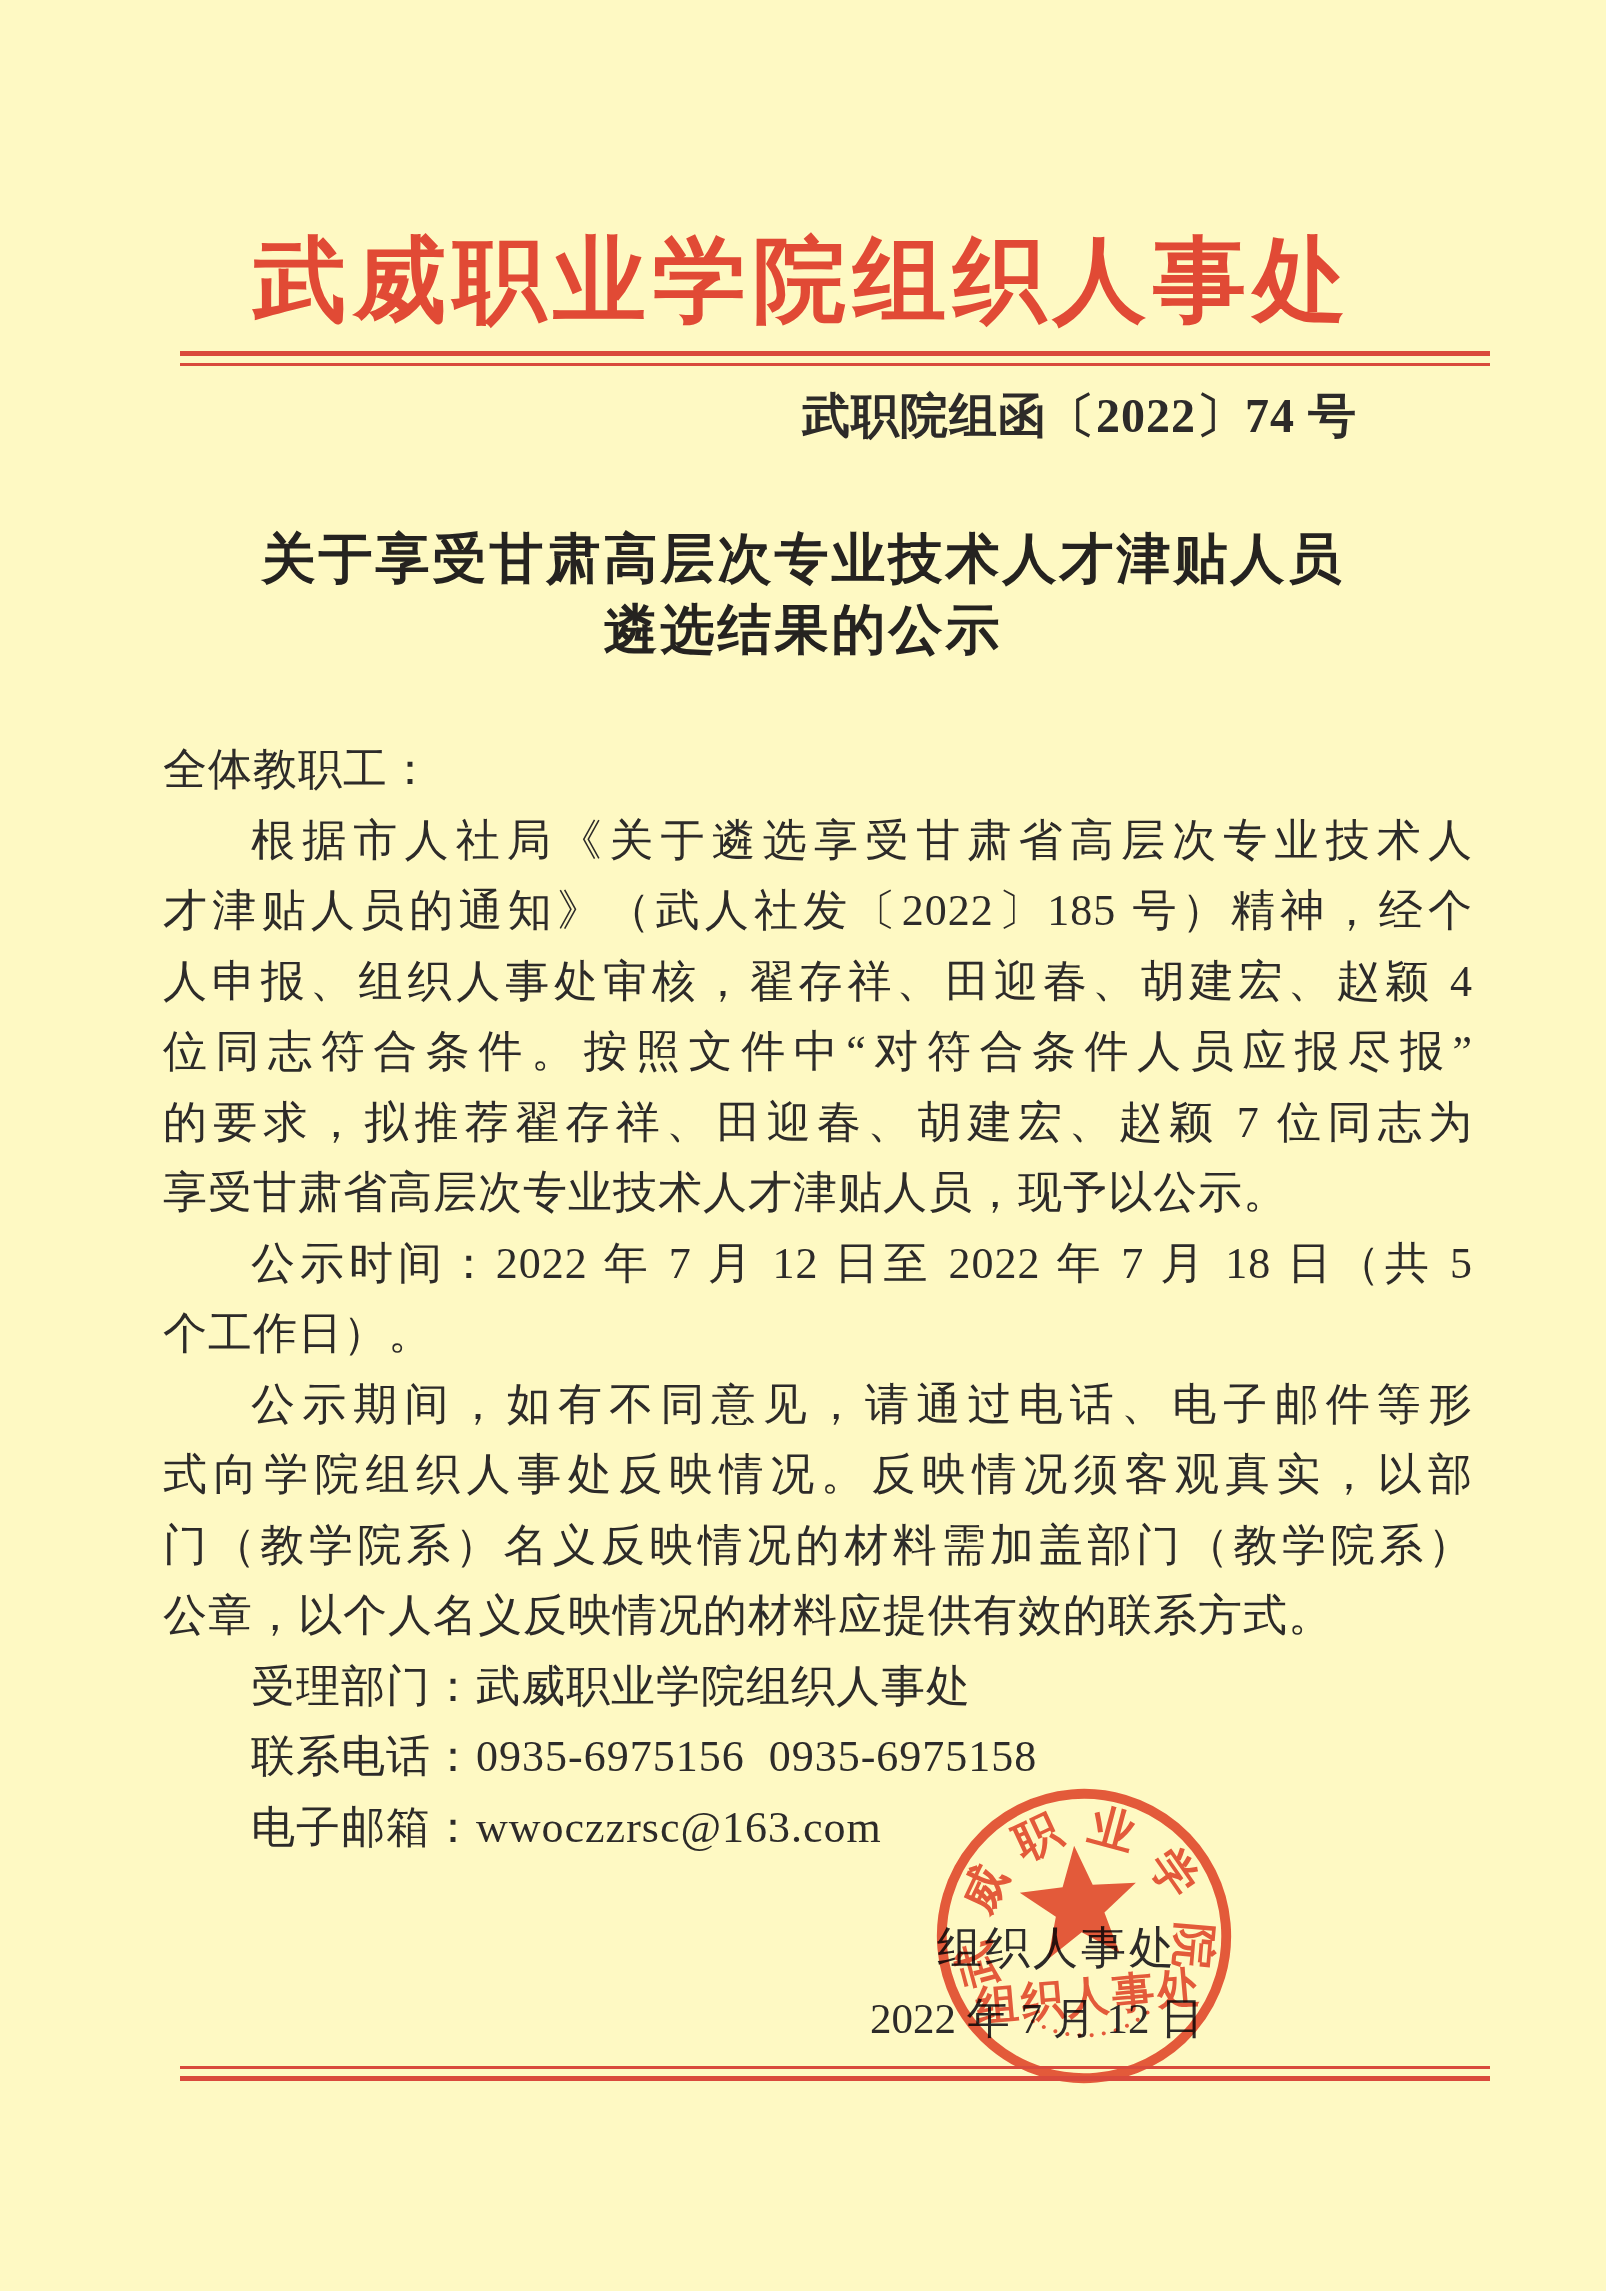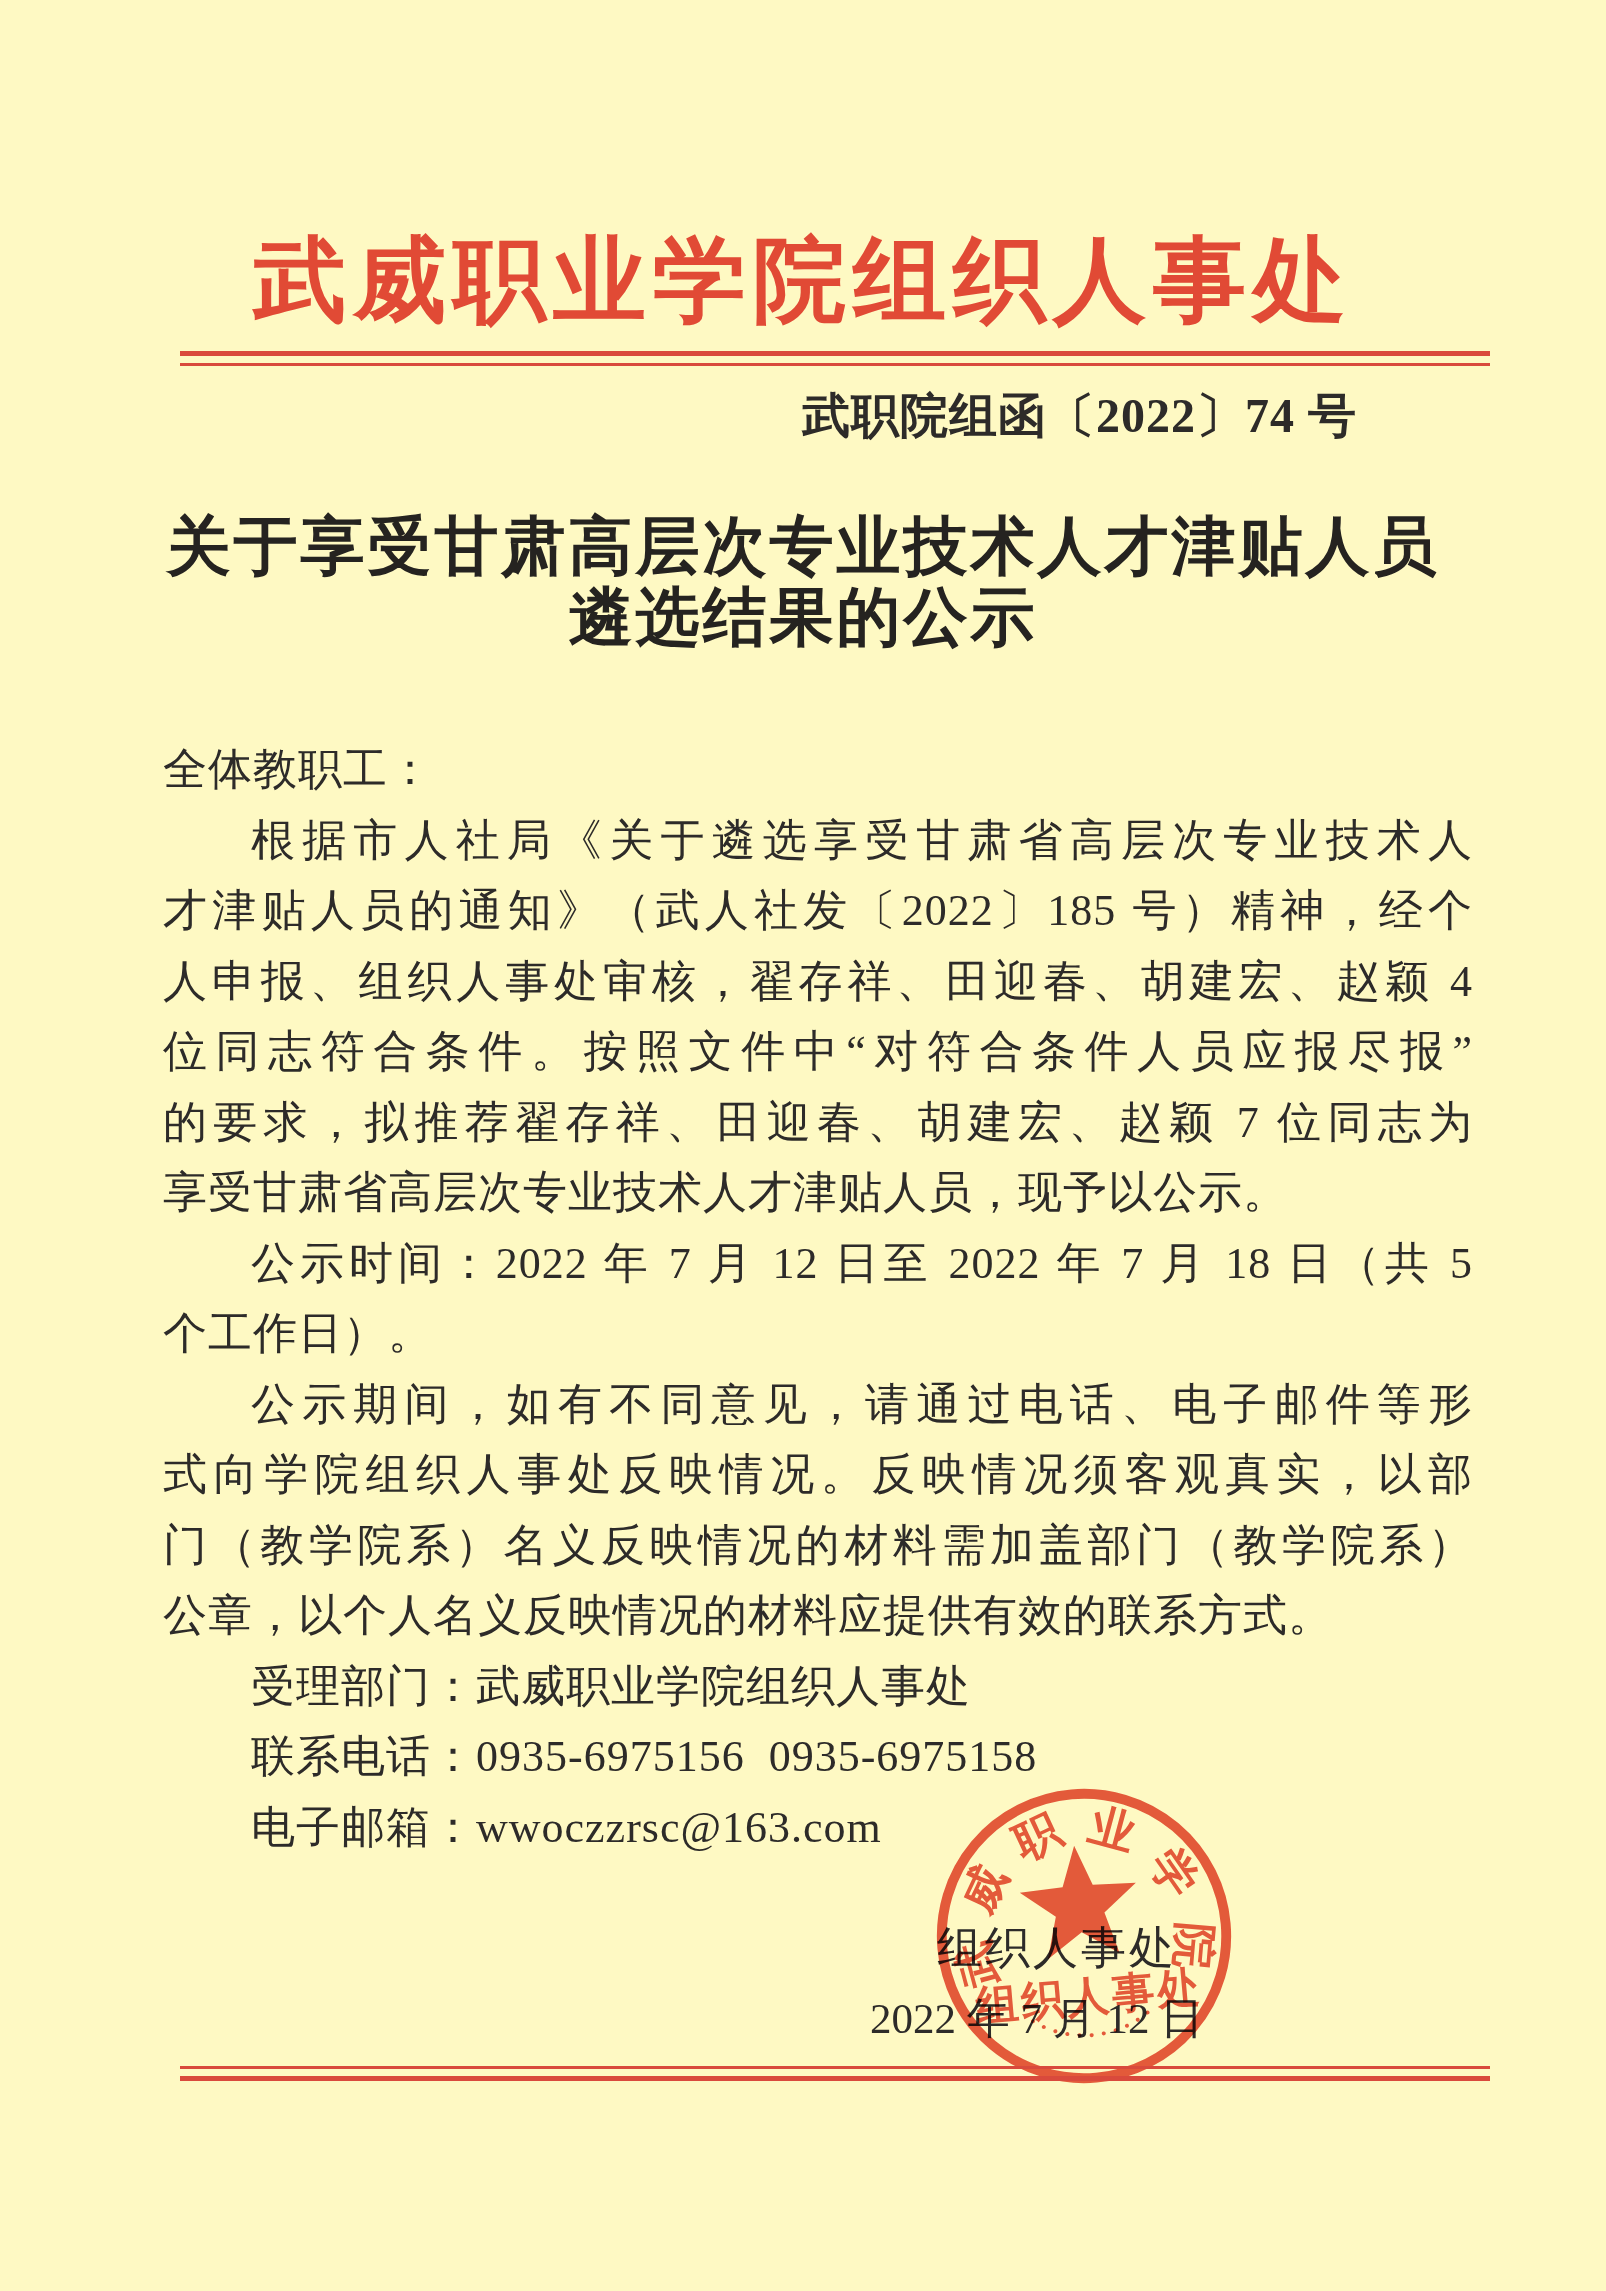--- a/index.html
+++ b/index.html
@@ -33,23 +33,23 @@
   .rule-bottom-thin{top:2066px;height:3px;}
   .rule-bottom-thick{top:2076px;height:5px;}
   
   .doc-number{
     position:absolute;top:390px;right:249px;
     font-size:48px;line-height:52px;
     letter-spacing:1px;white-space:pre;font-weight:bold;
   }
   
   .doc-title{
-    position:absolute;top:511px;left:103px;width:1400px;
+    position:absolute;top:524px;left:103px;width:1400px;
     text-align:center;font-weight:700;
-    font-size:64px;line-height:71px;letter-spacing:3px;
+    font-size:54px;line-height:71px;letter-spacing:3px;
     color:#252320;
   }
   
   .body-text{
     position:absolute;left:163px;top:735px;width:1310px;
     font-size:44px;
   }
   .line{
     height:70.5px;line-height:70.5px;
     white-space:pre;

